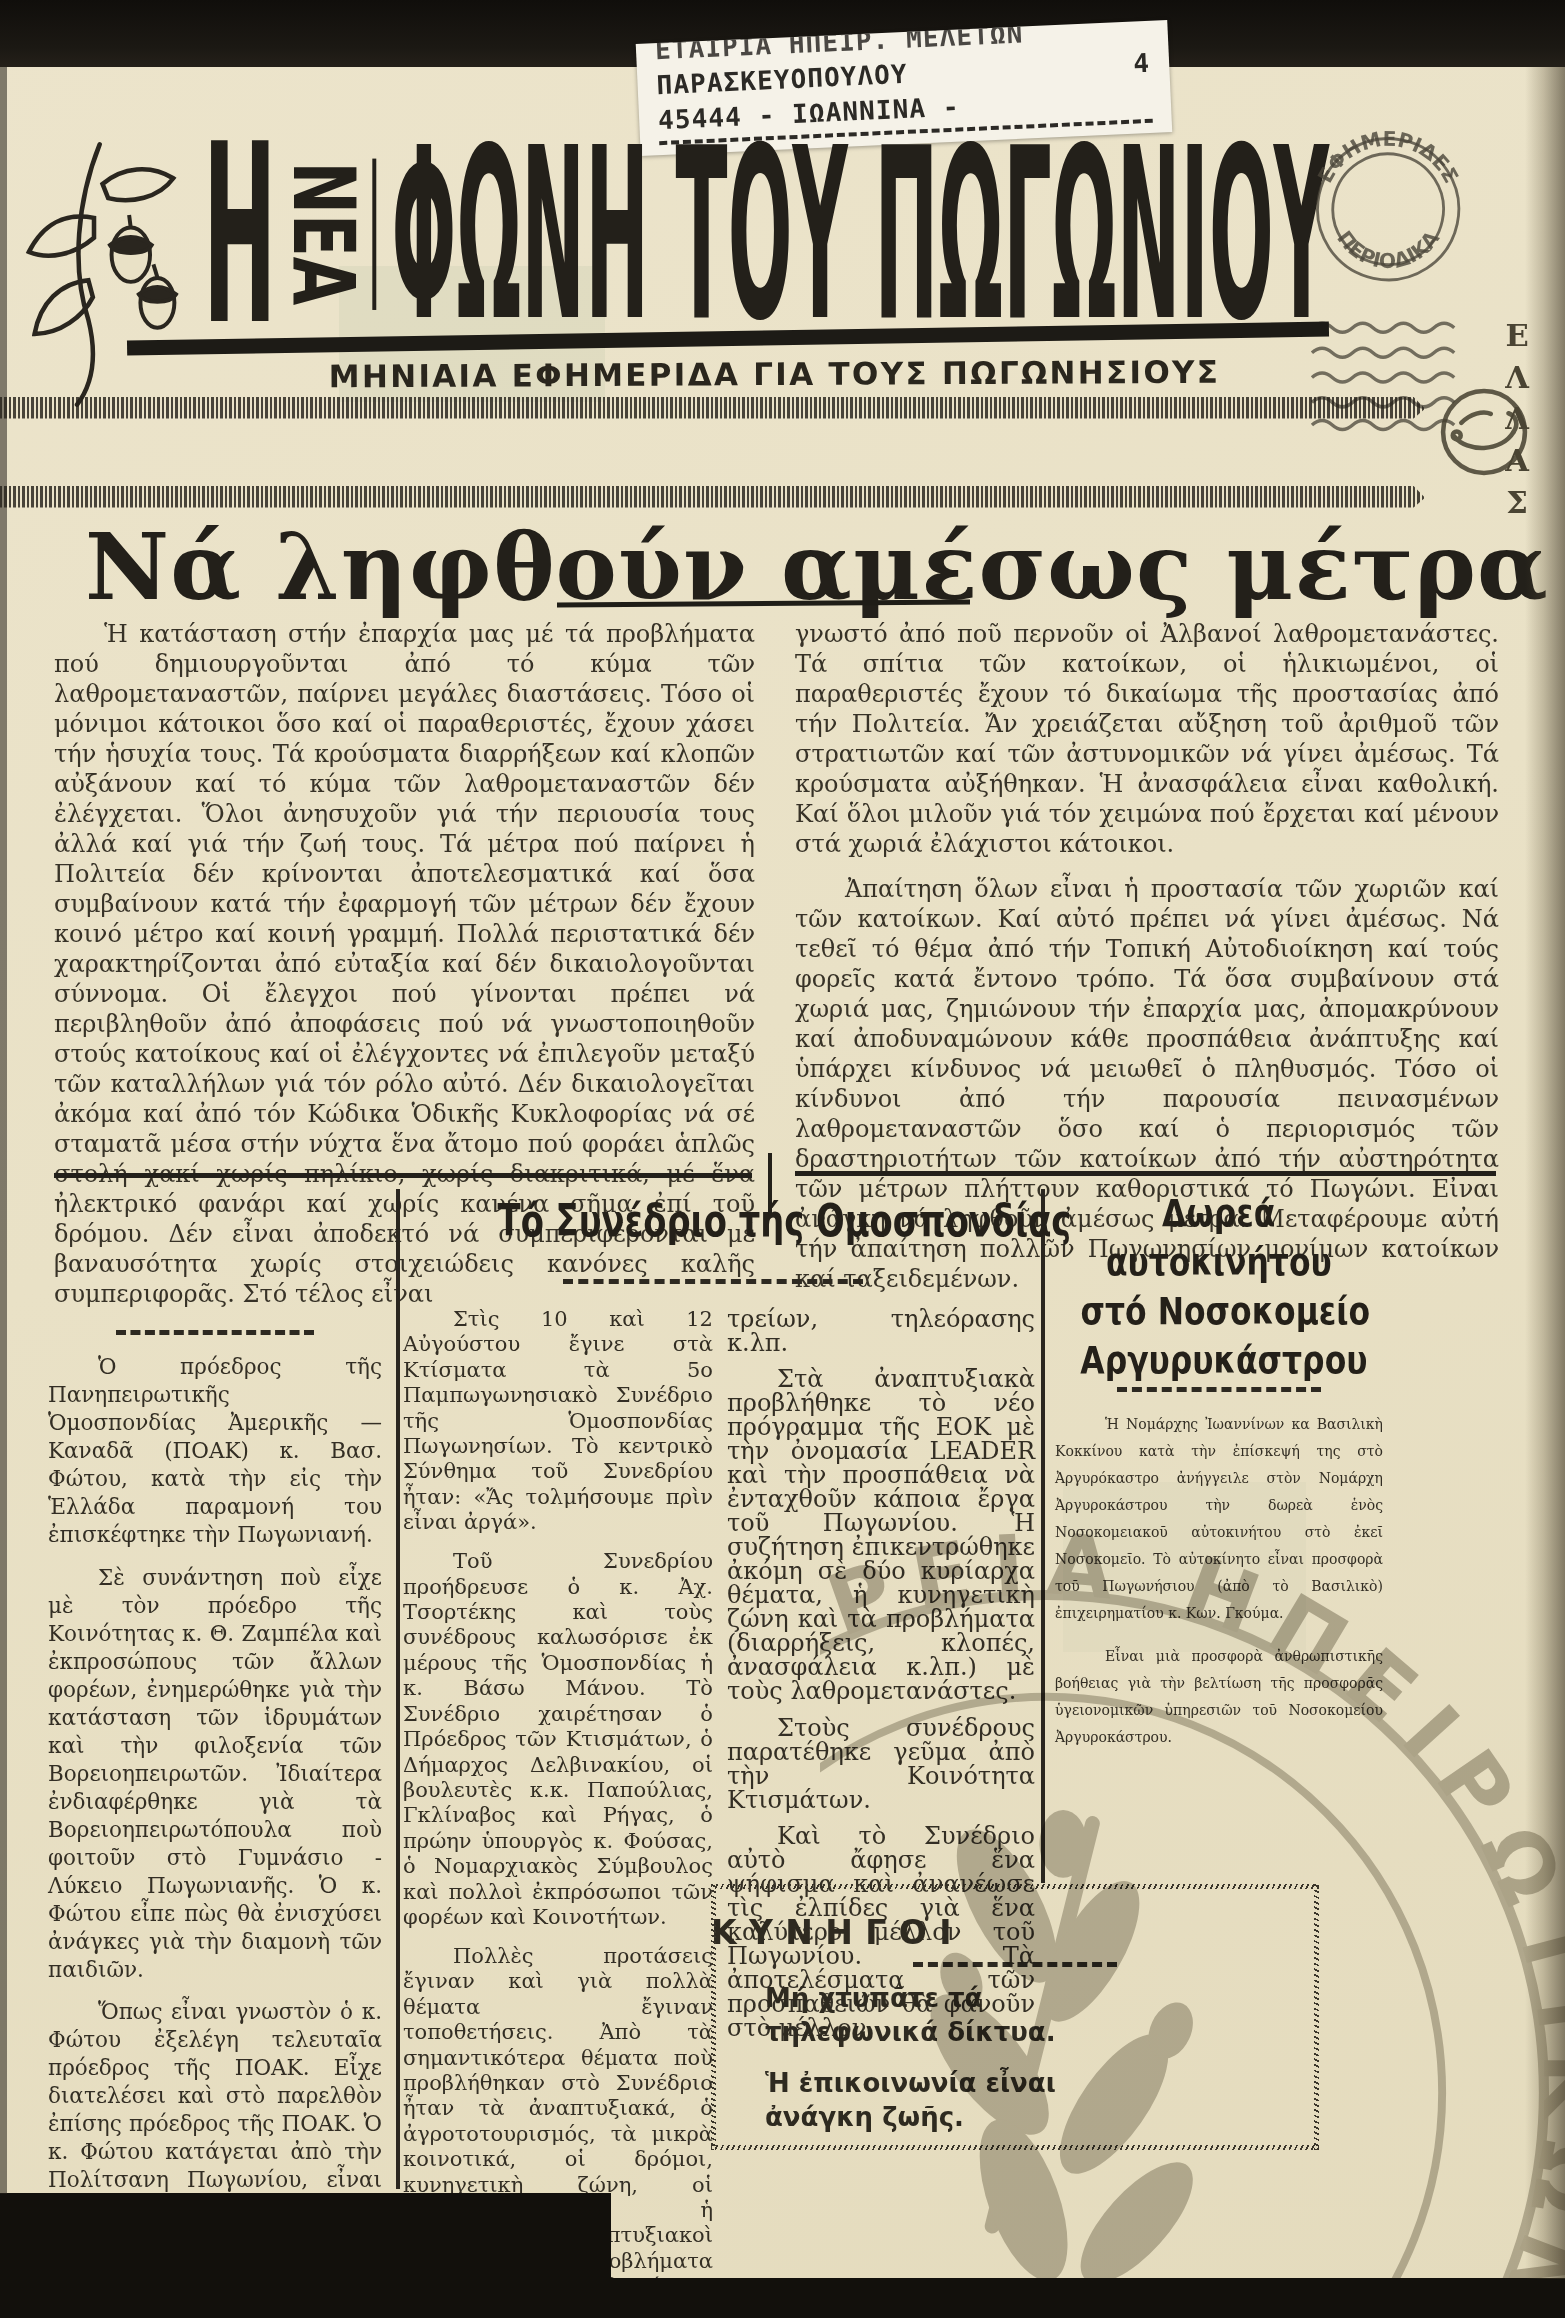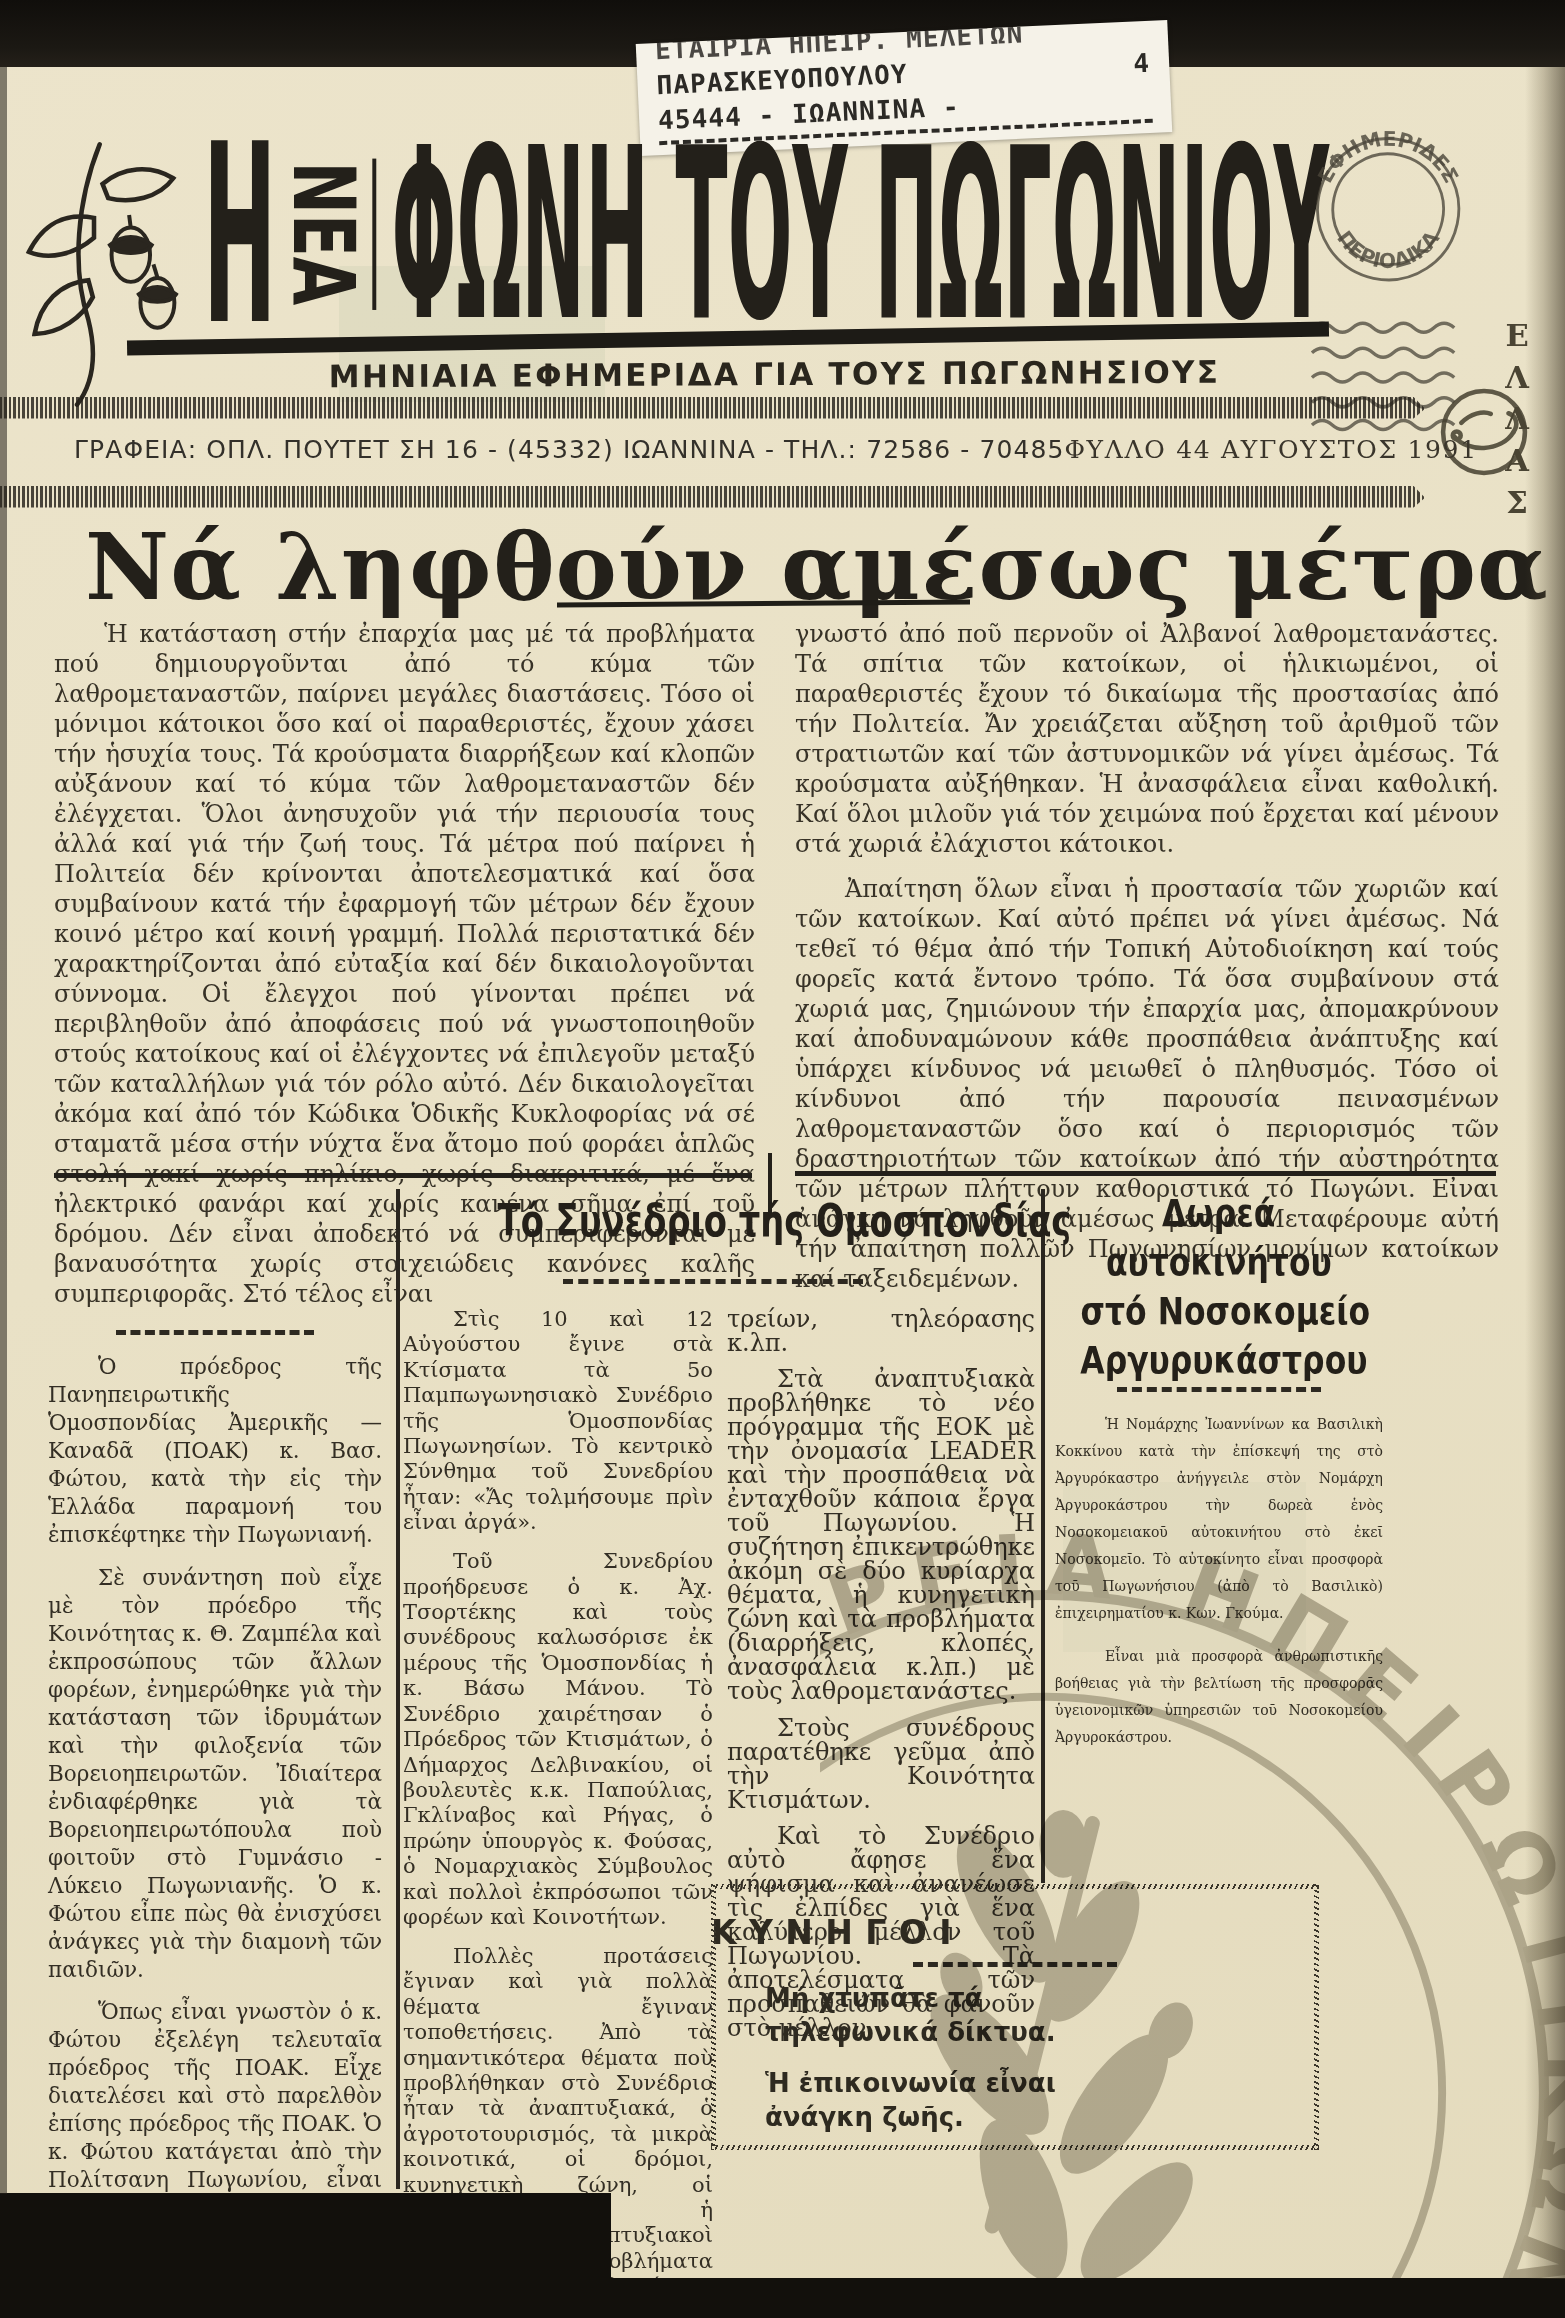--- a/index.html
+++ b/index.html
@@ -171,24 +171,20 @@
       <path d="M140,88 c9,-13 5,-28 -9,-33"></path>
       <circle cx="40" cy="94" r="7"></circle>
     </g>
   </svg>
   <div class="abs hellas">ΕΛΛΑΣ</div>
 
   <div class="abs mast-rule"></div>
   <div class="abs subtitle">ΜΗΝΙΑΙΑ ΕΦΗΜΕΡΙΔΑ ΓΙΑ ΤΟΥΣ ΠΩΓΩΝΗΣΙΟΥΣ</div>
 
   <div class="abs hatch h1"></div>
-  <div class="abs addr">
-    <span class="addr-left">ΓΡΑΦΕΙΑ: ΟΠΛ. ΠΟΥΤΕΤ ΣΗ 16 - (45332) ΙΩΑΝΝΙΝΑ - ΤΗΛ.: 72586 - 70485</span>
-    <span class="addr-right">ΦΥΛΛΟ 44 ΑΥΓΟΥΣΤΟΣ 1991</span>
-  </div>
   <div class="abs hatch h2"></div>
 
   <div class="abs headline">Νά ληφθούν αμέσως μέτρα</div>
   <div class="abs headline-rule"></div>
 
   <div class="abs leadcol lc1">
     <p class="indent">Ἡ κατάσταση στήν ἐπαρχία μας μέ τά προβλήματα πού δημιουργοῦνται ἀπό τό κύμα τῶν λαθρομεταναστῶν, παίρνει μεγάλες διαστάσεις. Τόσο οἱ μόνιμοι κάτοικοι ὅσο καί οἱ παραθεριστές, ἔχουν χάσει τήν ἡσυχία τους. Τά κρούσματα διαρρήξεων καί κλοπῶν αὐξάνουν καί τό κύμα τῶν λαθρομεταναστῶν δέν ἐλέγχεται. Ὅλοι ἀνησυχοῦν γιά τήν περιουσία τους ἀλλά καί γιά τήν ζωή τους. Τά μέτρα πού παίρνει ἡ Πολιτεία δέν κρίνονται ἀποτελεσματικά καί ὅσα συμβαίνουν κατά τήν ἐφαρμογή τῶν μέτρων δέν ἔχουν κοινό μέτρο καί κοινή γραμμή. Πολλά περιστατικά δέν χαρακτηρίζονται ἀπό εὐταξία καί δέν δικαιολογοῦνται σύννομα. Οἱ ἔλεγχοι πού γίνονται πρέπει νά περιβληθοῦν ἀπό ἀποφάσεις πού νά γνωστοποιηθοῦν στούς κατοίκους καί οἱ ἐλέγχοντες νά ἐπιλεγοῦν μεταξύ τῶν καταλλήλων γιά τόν ρόλο αὐτό. Δέν δικαιολογεῖται ἀκόμα καί ἀπό τόν Κώδικα Ὁδικῆς Κυκλοφορίας νά σέ σταματᾶ μέσα στήν νύχτα ἕνα ἄτομο πού φοράει ἁπλῶς στολή χακί χωρίς πηλίκιο, χωρίς διακριτικά, μέ ἕνα ἠλεκτρικό φανάρι καί χωρίς κανένα σῆμα ἐπί τοῦ δρόμου. Δέν εἶναι ἀποδεκτό νά συμπεριφέρονται μέ βαναυσότητα χωρίς στοιχειώδεις κανόνες καλῆς συμπεριφορᾶς. Στό τέλος εἶναι</p>
   </div>
   <div class="abs leadcol lc2">
     <p>γνωστό ἀπό ποῦ περνοῦν οἱ Ἀλβανοί λαθρομετανάστες. Τά σπίτια τῶν κατοίκων, οἱ ἡλικιωμένοι, οἱ παραθεριστές ἔχουν τό δικαίωμα τῆς προστασίας ἀπό τήν Πολιτεία. Ἄν χρειάζεται αὔξηση τοῦ ἀριθμοῦ τῶν στρατιωτῶν καί τῶν ἀστυνομικῶν νά γίνει ἀμέσως. Τά κρούσματα αὐξήθηκαν. Ἡ ἀνασφάλεια εἶναι καθολική. Καί ὅλοι μιλοῦν γιά τόν χειμώνα πού ἔρχεται καί μένουν στά χωριά ἐλάχιστοι κάτοικοι.</p>

